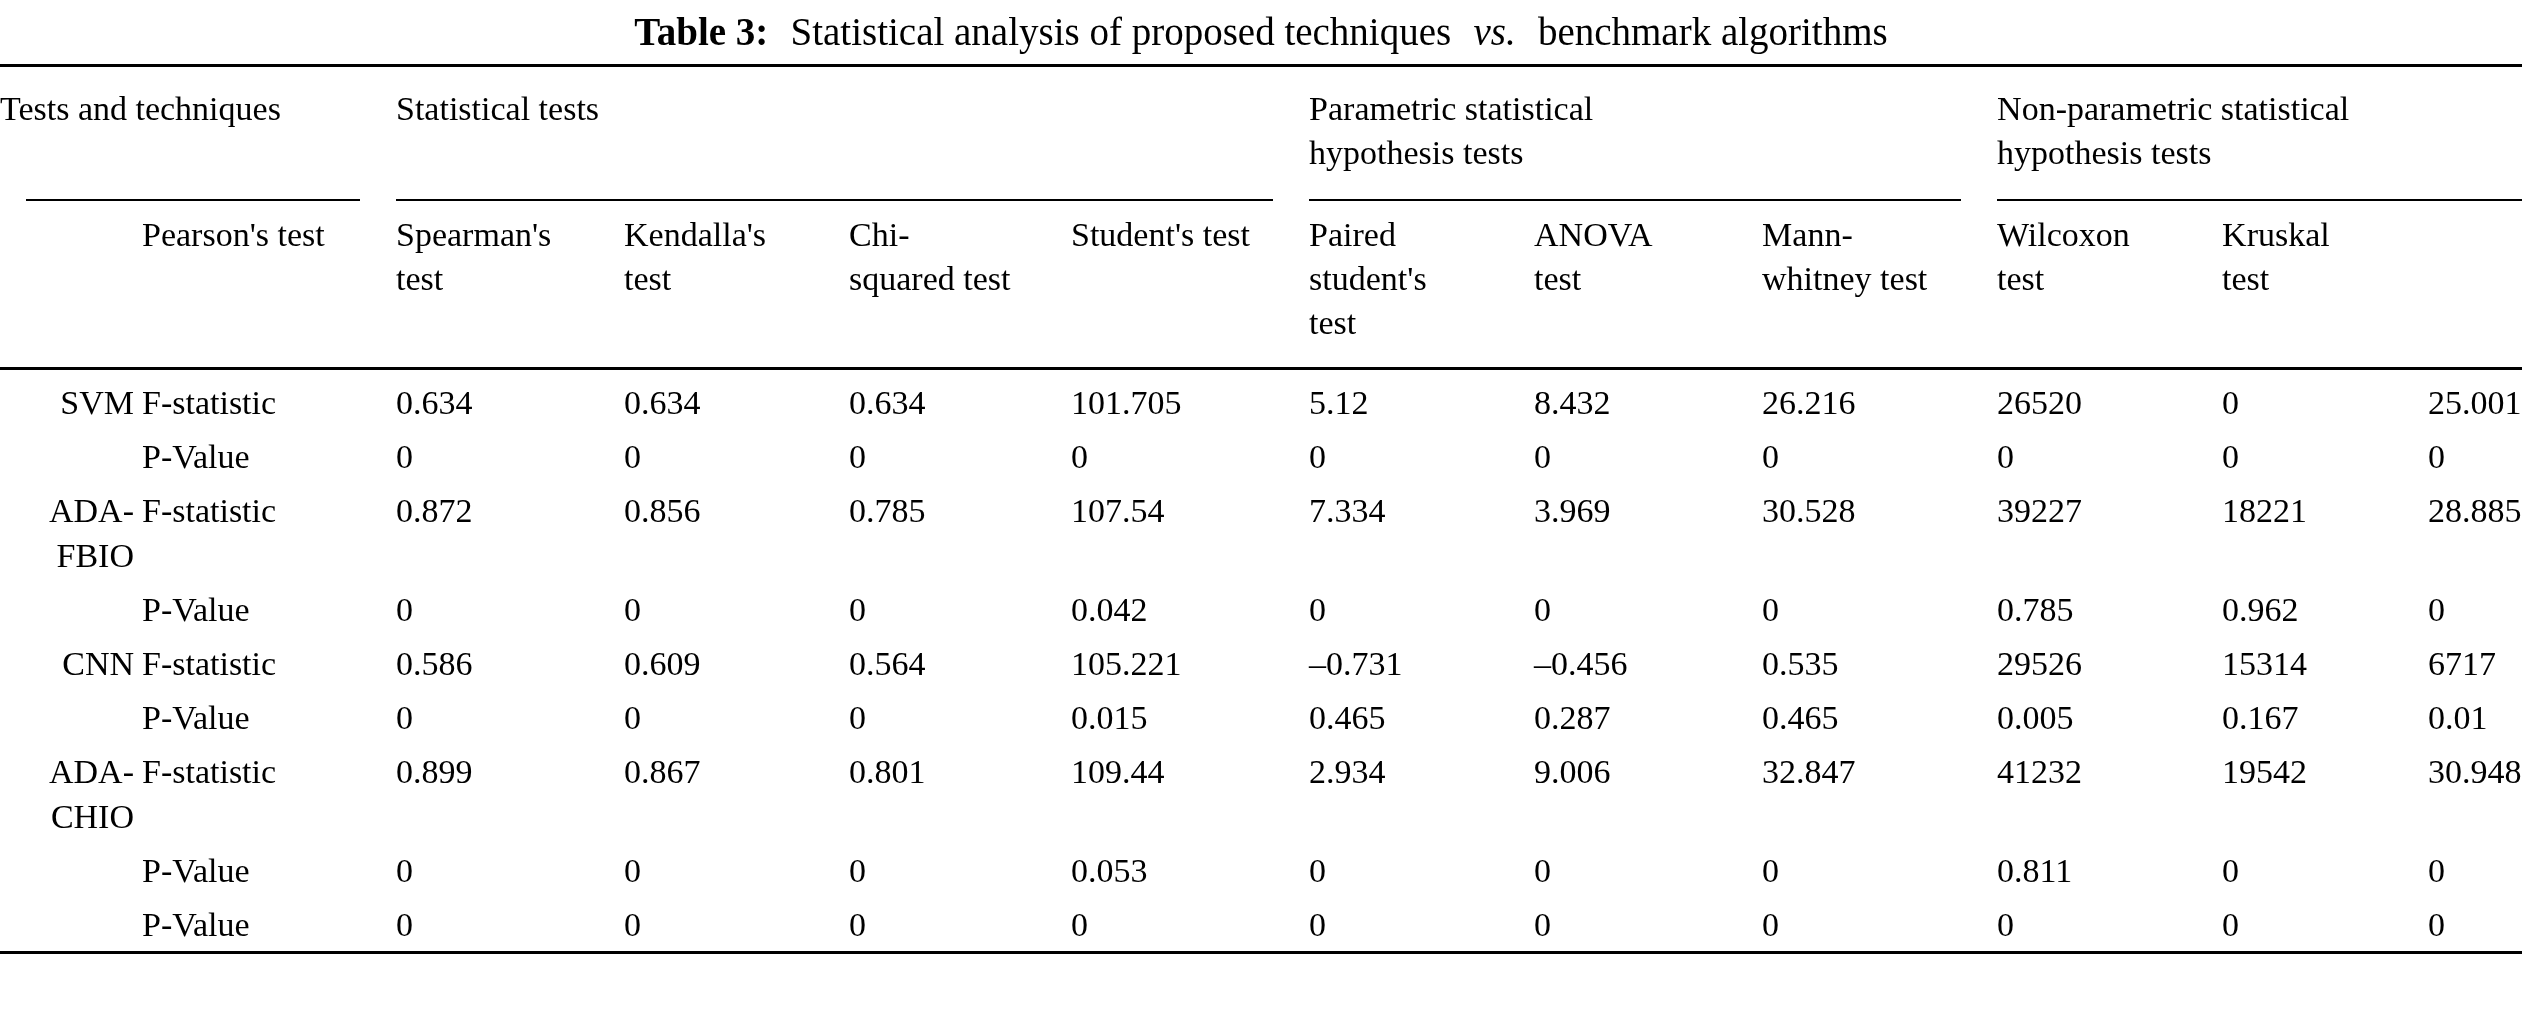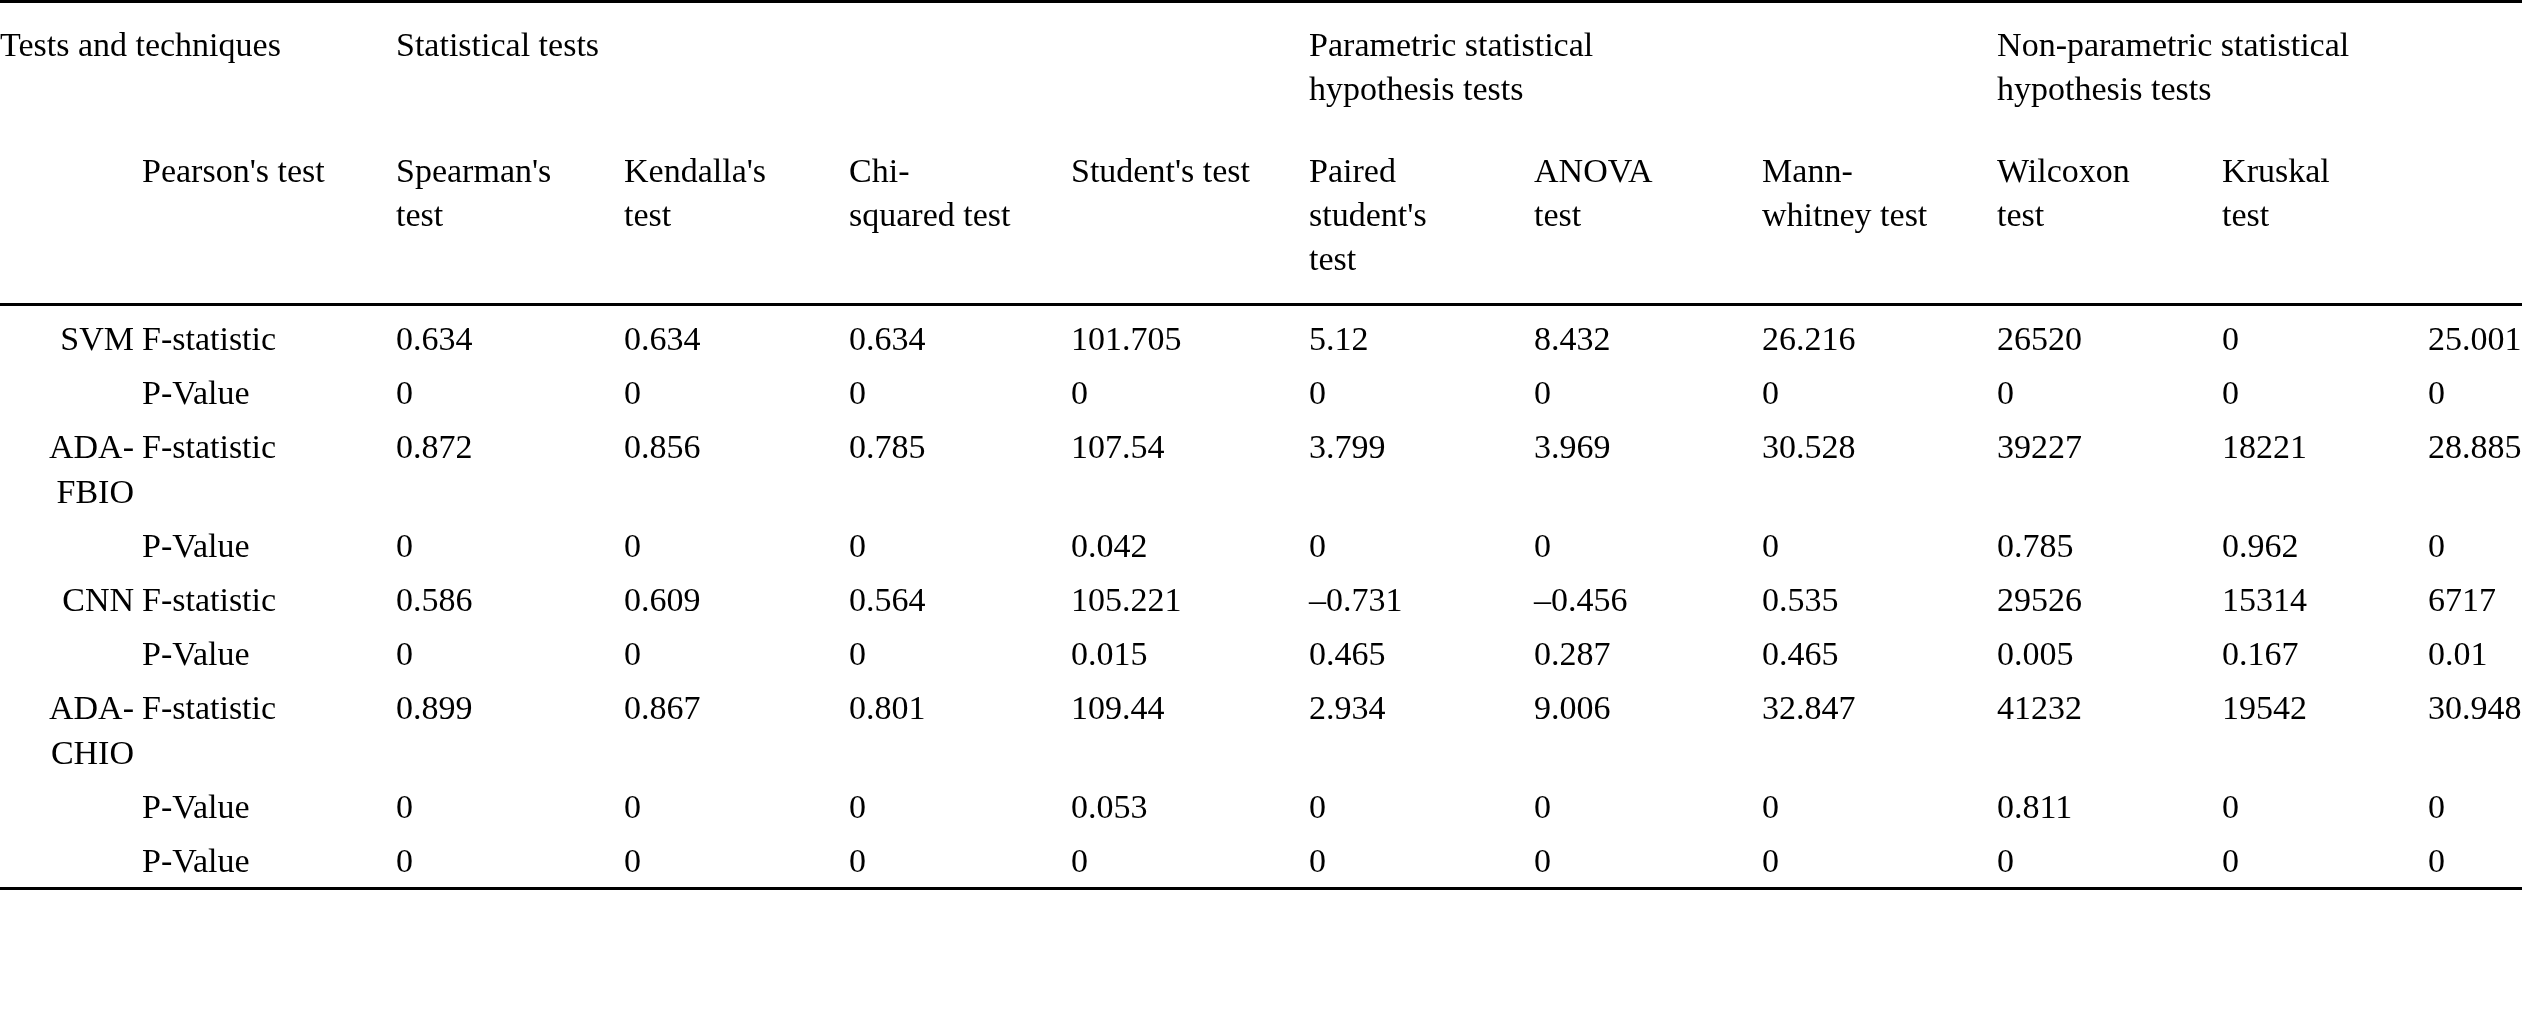--- a/index.html
+++ b/index.html
@@ -17,39 +17,45 @@
     table-layout: fixed;
     border-collapse: collapse;
     font-size: 34px;
     border-top: 3px solid #000;
     border-bottom: 3px solid #000;
   }
   th, td { font-weight: 400; text-align: left; vertical-align: top; padding: 0; }
 
   
   th.group { padding: 0; }
-  .gwrap { display: flex; justify-content: space-between; height: 134px; padding-top: 20px; }
+  .gwrap { display: flex; flex-direction: column; justify-content: space-between; height: 134px; padding-top: 20px; }
   .gtext { line-height: 44px; max-width: 430px; padding-right: 20px; }
   .grule { height: 2px; background: #000; margin-right: 36px; }
   th.group.g-first .grule { margin-left: 26px; }
   th.group.g-last .grule { margin-right: 0; }
 
   
   tr.colhead th { padding: 12px 58px 22px 0; line-height: 44px; border-bottom: 3px solid #000; }
 
   
   tbody td { padding: 5px 36px 4px 0; line-height: 45px; }
   tbody td.tech { padding-left: 4px; padding-right: 8px; text-align: right; }
   tbody tr:first-child td { padding-top: 10px; }
 </style>
 </head>
 <body>
 
 <div class="page">
 
+  <div class="caption">
+    <span class="caption-bold">Table 3:</span>
+    <span class="tsep">Statistical analysis of proposed techniques</span>
+    <span class="tsep caption-italic">vs.</span>
+    <span class="tsep">benchmark algorithms</span>
+  </div>
 
   <table class="stats">
     <colgroup>
       <col style="width:142px">
         <col style="width:254px">
         <col style="width:228px">
         <col style="width:225px">
       <col style="width:222px">
         <col style="width:238px">
         <col style="width:225px">
@@ -130,21 +136,21 @@
           <td>0</td>
           <td>0</td>
         </tr>
         <tr>
           <td class="tech">ADA-FBIO</td>
           <td class="stat">F-statistic</td>
           <td>0.872</td>
           <td>0.856</td>
           <td>0.785</td>
           <td>107.54</td>
-          <td>3.799</td>
+          <td>7.334</td>
           <td>3.969</td>
           <td>30.528</td>
           <td>39227</td>
           <td>18221</td>
           <td>28.885</td>
         </tr>
         <tr>
           <td class="tech"></td>
           <td class="stat">P-Value</td>
           <td>0</td>

